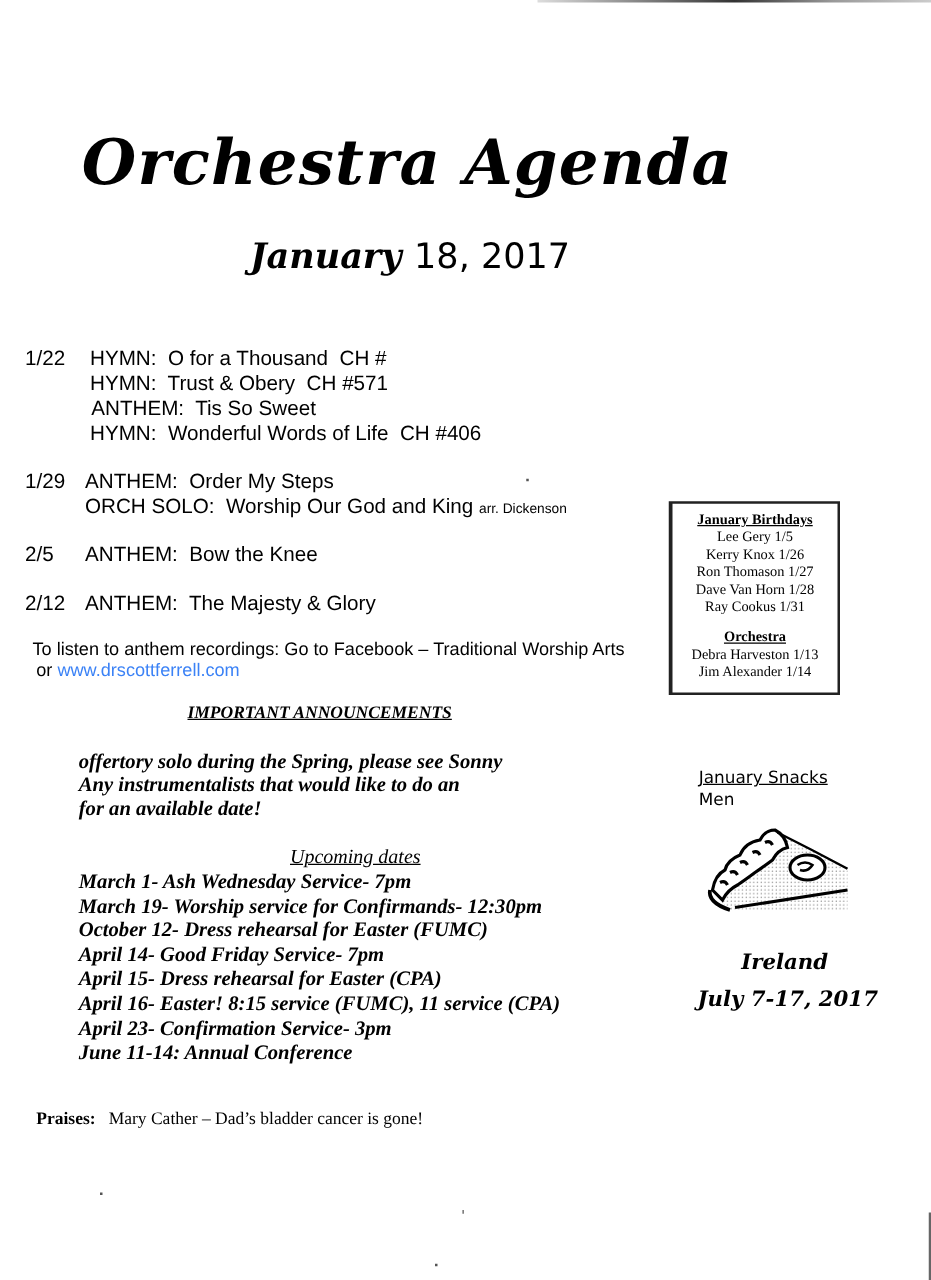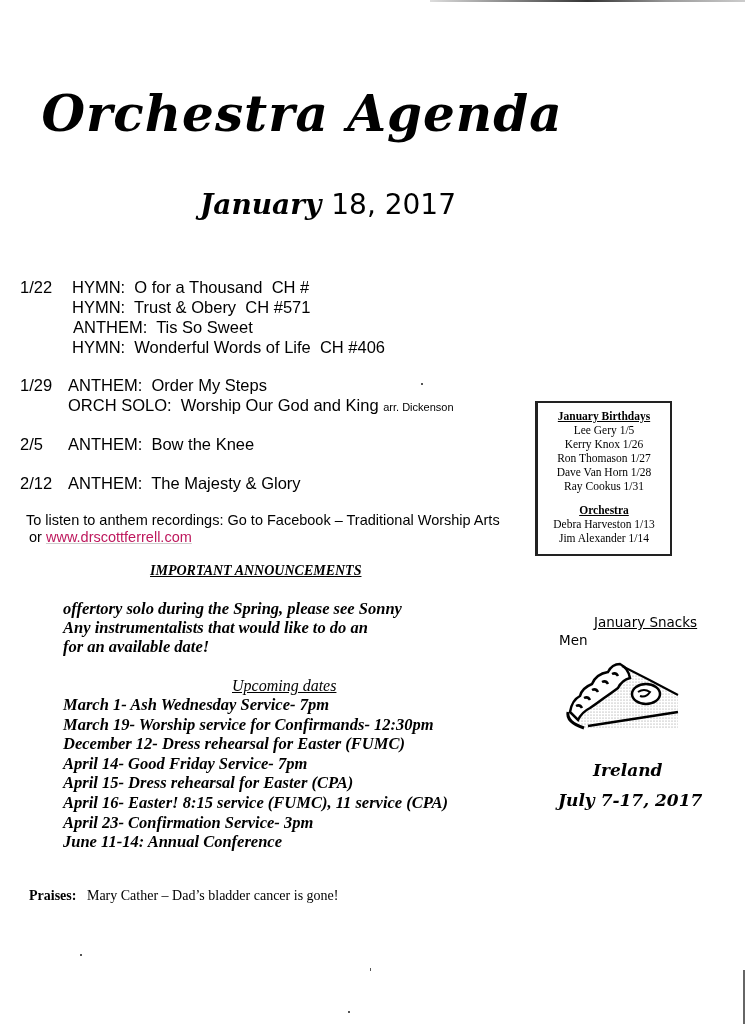--- a/index.html
+++ b/index.html
@@ -12,28 +12,29 @@
       height: 1024px;
       position: relative;
       overflow: hidden;
       color: #000;
       font-family: "Liberation Sans", sans-serif;
     }
     .abs { position: absolute; }
 
     
     .title {
-      left: 0; width: 604px; top: 84px;
+      left: 0; width: 604px; top: 100px;
       text-align: center;
       font-family: "DejaVu Serif", serif;
       font-style: italic;
       font-weight: bold;
       font-size: 50px;
       letter-spacing: 1px;
       white-space: nowrap;
+      padding-left: 24px;
     }
     .subtitle {
       left: 200px; top: 188px;
       font-size: 28px;
       white-space: nowrap;
     }
     .subtitle .month {
       font-family: "DejaVu Serif", serif;
       font-style: italic;
       font-weight: bold;
@@ -50,22 +51,21 @@
       line-height: 20px;
     }
     .small-arr { font-size: 11px; }
 
     .listen {
       font-size: 14.5px;
       white-space: nowrap;
       line-height: 17px;
     }
     .link {
-      color: #be185d;
-      text-decoration: underline;
+      color: #3b82f6;
       text-decoration-color: #cccccc;
     }
 
     
     .bday-box {
       left: 535px; top: 401px;
       width: 137px; height: 155px;
       border: 2px solid #222;
       border-left-width: 3px;
       border-bottom-width: 2px;
@@ -115,21 +115,20 @@
       white-space: nowrap;
     }
 
     
     .snacks-head {
       left: 559px; top: 614px;
       font-family: "DejaVu Sans", sans-serif;
       font-size: 13.5px;
       text-decoration: underline;
       white-space: nowrap;
-      margin-left: 35px;
     }
     .snacks-who {
       left: 559px; top: 632px;
       font-family: "DejaVu Sans", sans-serif;
       font-size: 13.5px;
       white-space: nowrap;
     }
     .pie {
       left: 560px; top: 660px;
       width: 120px; height: 70px;
@@ -244,21 +243,21 @@
 <div class="abs ann-body serif-bi">
   <div>offertory solo during the Spring, please see Sonny</div>
   <div>Any instrumentalists that would like to do an</div>
   <div>for an available date!</div>
 </div>
 
 <div class="abs up-head">Upcoming dates</div>
 <div class="abs up-list serif-bi">
   <div>March 1- Ash Wednesday Service- 7pm</div>
   <div>March 19- Worship service for Confirmands- 12:30pm</div>
-  <div>December 12- Dress rehearsal for Easter (FUMC)</div>
+  <div>October 12- Dress rehearsal for Easter (FUMC)</div>
   <div>April 14- Good Friday Service- 7pm</div>
   <div>April 15- Dress rehearsal for Easter (CPA)</div>
   <div>April 16- Easter! 8:15 service (FUMC), 11 service (CPA)</div>
   <div>April 23- Confirmation Service- 3pm</div>
   <div>June 11-14:  Annual Conference</div>
 </div>
 
 <div class="abs snacks-head">January Snacks</div>
 <div class="abs snacks-who">Men</div>
 <div class="abs pie">

